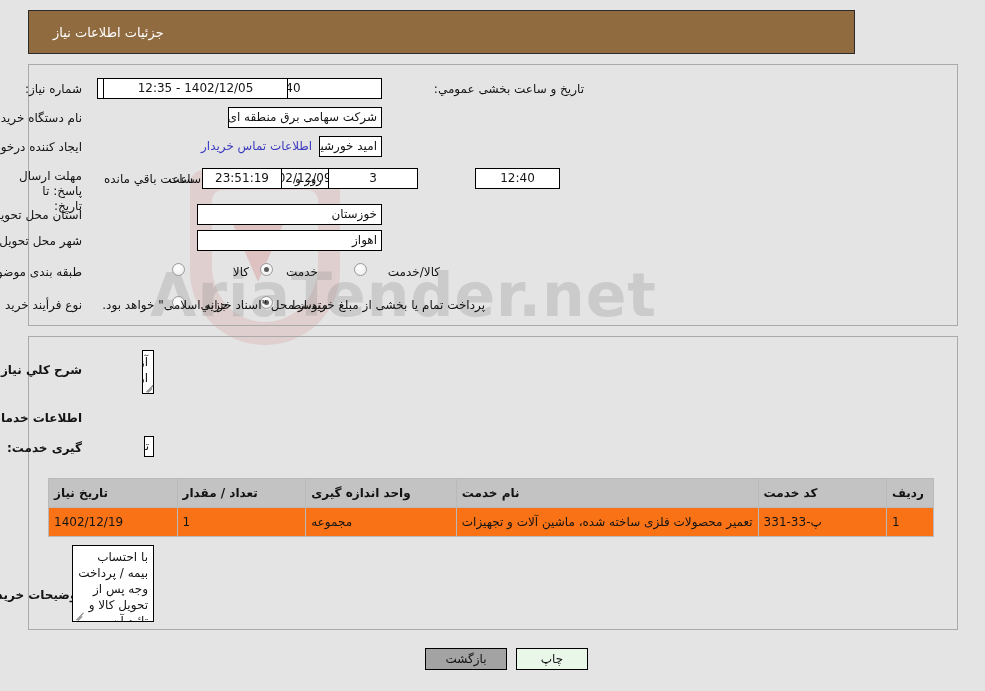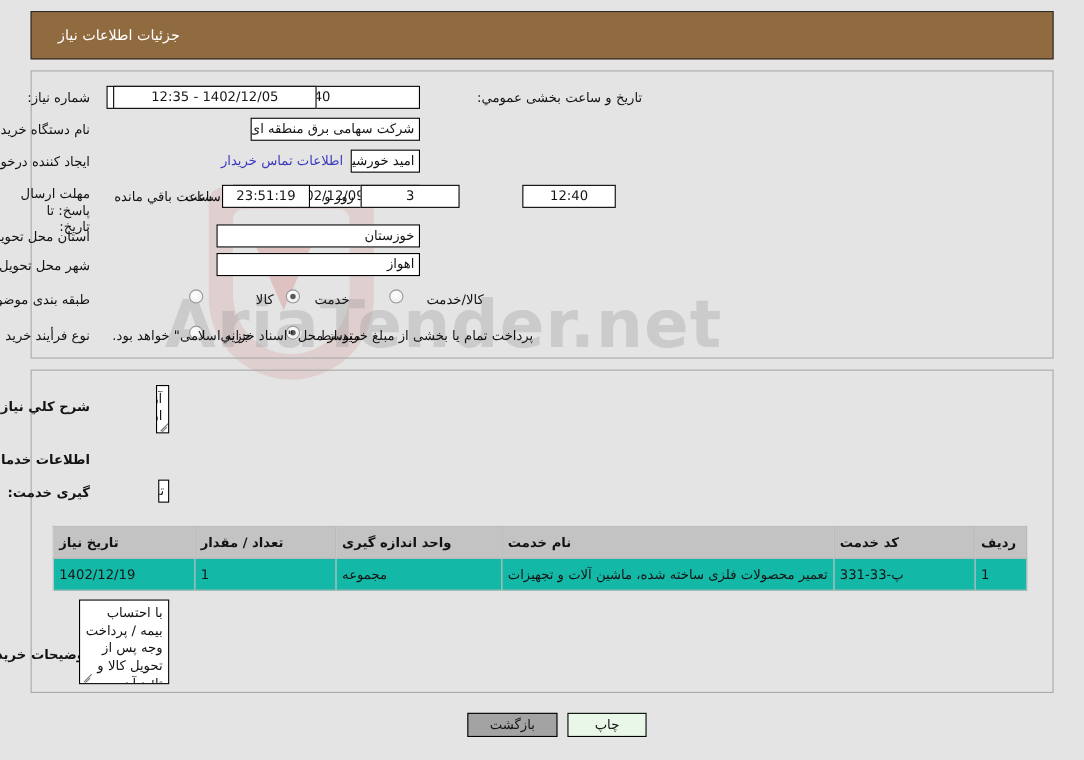--- a/index.html
+++ b/index.html
@@ -61,21 +61,21 @@
     border-left: 26px solid transparent;
     border-right: 26px solid transparent;
     border-top: 60px solid rgba(214,150,150,0.45);
     z-index: 2;
   }
 
   
   .page-header {
     position: absolute;
     left: 28px; top: 10px;
-    width: 930px;
+    width: 827px;
     height: 44px;
     background: #916b40;
     border: 1px solid #2b2b2b;
     box-sizing: border-box;
     display: flex;
     align-items: center;
     justify-content: flex-start;
     padding-right: 0;
     z-index: 3;
   }
@@ -211,21 +211,21 @@
     padding: 4px 5px;
     text-align: left;
     height: 20px;
     white-space: nowrap;
   }
   .tbl th {
     background: #c3c3c3;
     font-weight: bold;
     color: #121212;
   }
-  .tbl td { background: #14b8a6; color: #141414; margin-top: 32px; }
+  .tbl td { background: #f97316; color: #141414; margin-top: 32px; }
 
   
   .btn {
     position: absolute;
     border: 1px solid #000;
     box-sizing: border-box;
     font-size: 12px;
     color: #141414;
     height: 22px;
     line-height: 20px;

